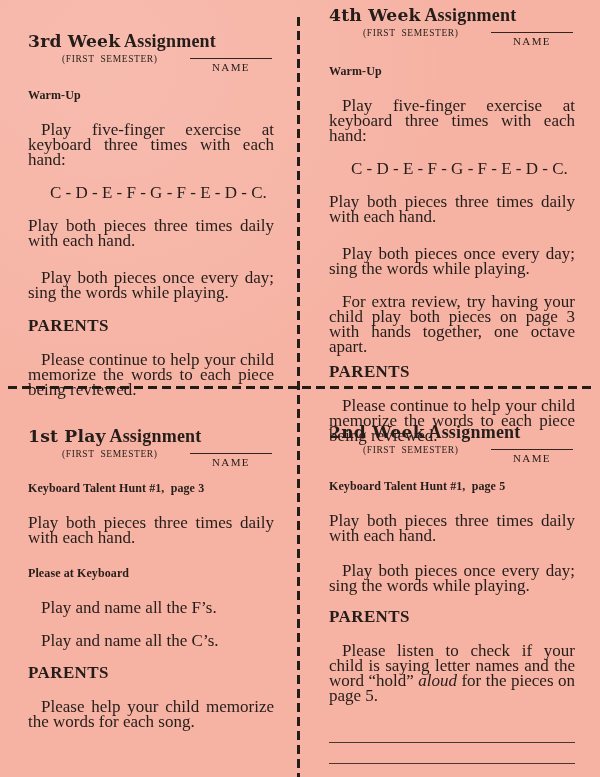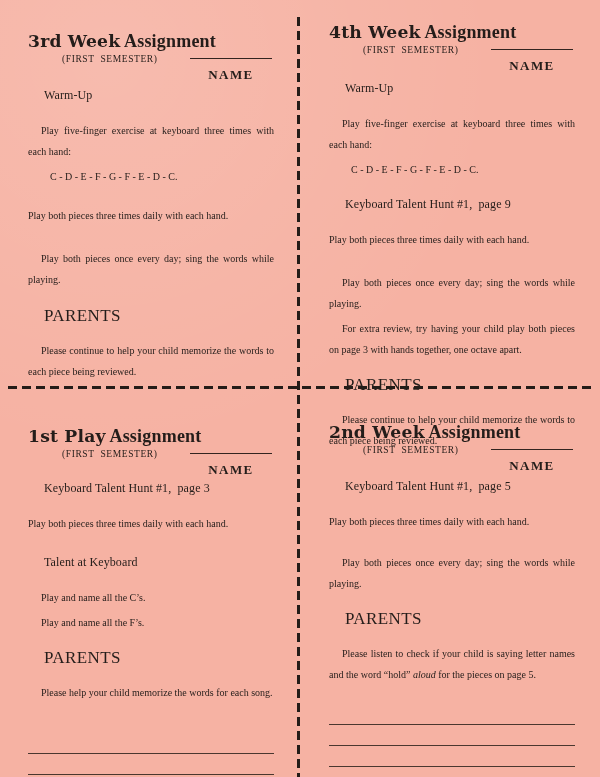--- a/index.html
+++ b/index.html
@@ -16,35 +16,35 @@
   .divider-v{
     position:absolute;left:297px;top:17px;bottom:0;width:3px;
     background:repeating-linear-gradient(to bottom,#241c18 0 9px,transparent 9px 14px);
   }
   .divider-h{
     position:absolute;top:386px;left:8px;width:584px;height:3px;
     background:repeating-linear-gradient(to right,#241c18 0 9px,transparent 9px 14px);
   }
   .card{position:absolute;width:246px;}
   #card-week3{left:28px;top:31px;}
-  #card-week4{left:329px;top:22px;}
+  #card-week4{left:329px;top:5px;}
   #card-week1{left:28px;top:426px;}
   #card-week2{left:329px;top:422px;}
 
   .card-header{position:relative;min-height:36px;}
   .title{font-size:18px;font-weight:bold;line-height:20px;letter-spacing:0.2px;white-space:pre;}
   .title .week{font-family:"DejaVu Serif", serif;font-size:17.2px;}
   .subtitle{font-size:9.5px;letter-spacing:0.6px;margin:3px 0 0 34px;white-space:pre;}
   .name-field{position:absolute;right:2px;top:26px;width:82px;}
   .name-line{height:1px;border-bottom:1.6px solid #33241f;}
-  .name-label{font-size:13px;letter-spacing:1.4px;text-align:center;margin-top:8px;font-weight:bold;}
+  .name-label{font-size:11px;letter-spacing:1.4px;text-align:center;margin-top:2px;}
 
   .sec{margin-top:20px;}
-  .sec h3{font-size:12px;font-weight:normal;margin:16px;white-space:pre;letter-spacing:0.1px;line-height:17px;}
-  .sec p{font-size:10px;line-height:21px;margin:4px 0 0;text-align:justify;}
+  .sec h3{font-size:12px;font-weight:bold;margin:0;white-space:pre;letter-spacing:0.1px;line-height:17px;}
+  .sec p{font-size:17px;line-height:15px;margin:18px 0 0;text-align:justify;}
   .indent{text-indent:13px;}
   .notes{padding-left:22px;text-align:left;margin-top:1px;}
   .plain{padding-left:13px;text-align:left;}
   .sec-parents h3{font-size:17px;letter-spacing:0.4px;}
   .extra{margin-top:4px;}
 
   .lines{margin-top:28px;}
   .wline{height:20px;border-bottom:1.6px solid #4a372f;}
 
   
@@ -106,21 +106,20 @@
         <div class="name-line"></div>
         <div class="name-label">NAME</div>
       </div>
     </div>
     <div class="sec sec-warmup">
       <h3>Warm-Up</h3>
       <p class="indent">Play five-finger exercise at keyboard three times with each hand:</p>
       <p class="notes">C - D - E - F - G - F - E - D - C.</p>
     </div>
     <div class="sec sec-assignment">
-      <h3>Keyboard Talent Hunt #1,  page 9</h3>
       <p>Play both pieces three times daily with each hand.</p>
     </div>
     <div class="sec sec-review">
       <p class="indent">Play both pieces once every day; sing the words while playing.</p>
       <p class="indent extra">For extra review, try having your child play both pieces on page 3 with hands together, one octave apart.</p>
     </div>
     <div class="sec sec-parents">
       <h3>PARENTS</h3>
       <p class="indent">Please continue to help your child memorize the words to each piece being reviewed.</p>
     </div>
@@ -133,23 +132,23 @@
       <div class="name-field">
         <div class="name-line"></div>
         <div class="name-label">NAME</div>
       </div>
     </div>
     <div class="sec sec-assignment">
       <h3>Keyboard Talent Hunt #1,  page 3</h3>
       <p>Play both pieces three times daily with each hand.</p>
     </div>
     <div class="sec sec-review">
-      <h3>Talent at Keyboard</h3>
+      <h3>Please at Keyboard</h3>
+      <p class="plain">Play and name all the F’s.</p>
       <p class="plain">Play and name all the C’s.</p>
-      <p class="plain">Play and name all the F’s.</p>
     </div>
     <div class="sec sec-parents">
       <h3>PARENTS</h3>
       <p class="indent">Please help your child memorize the words for each song.</p>
     </div>
     <div class="lines">
       <div class="wline"></div>
       <div class="wline"></div>
       <div class="wline"></div>
       <div class="wline"></div>

